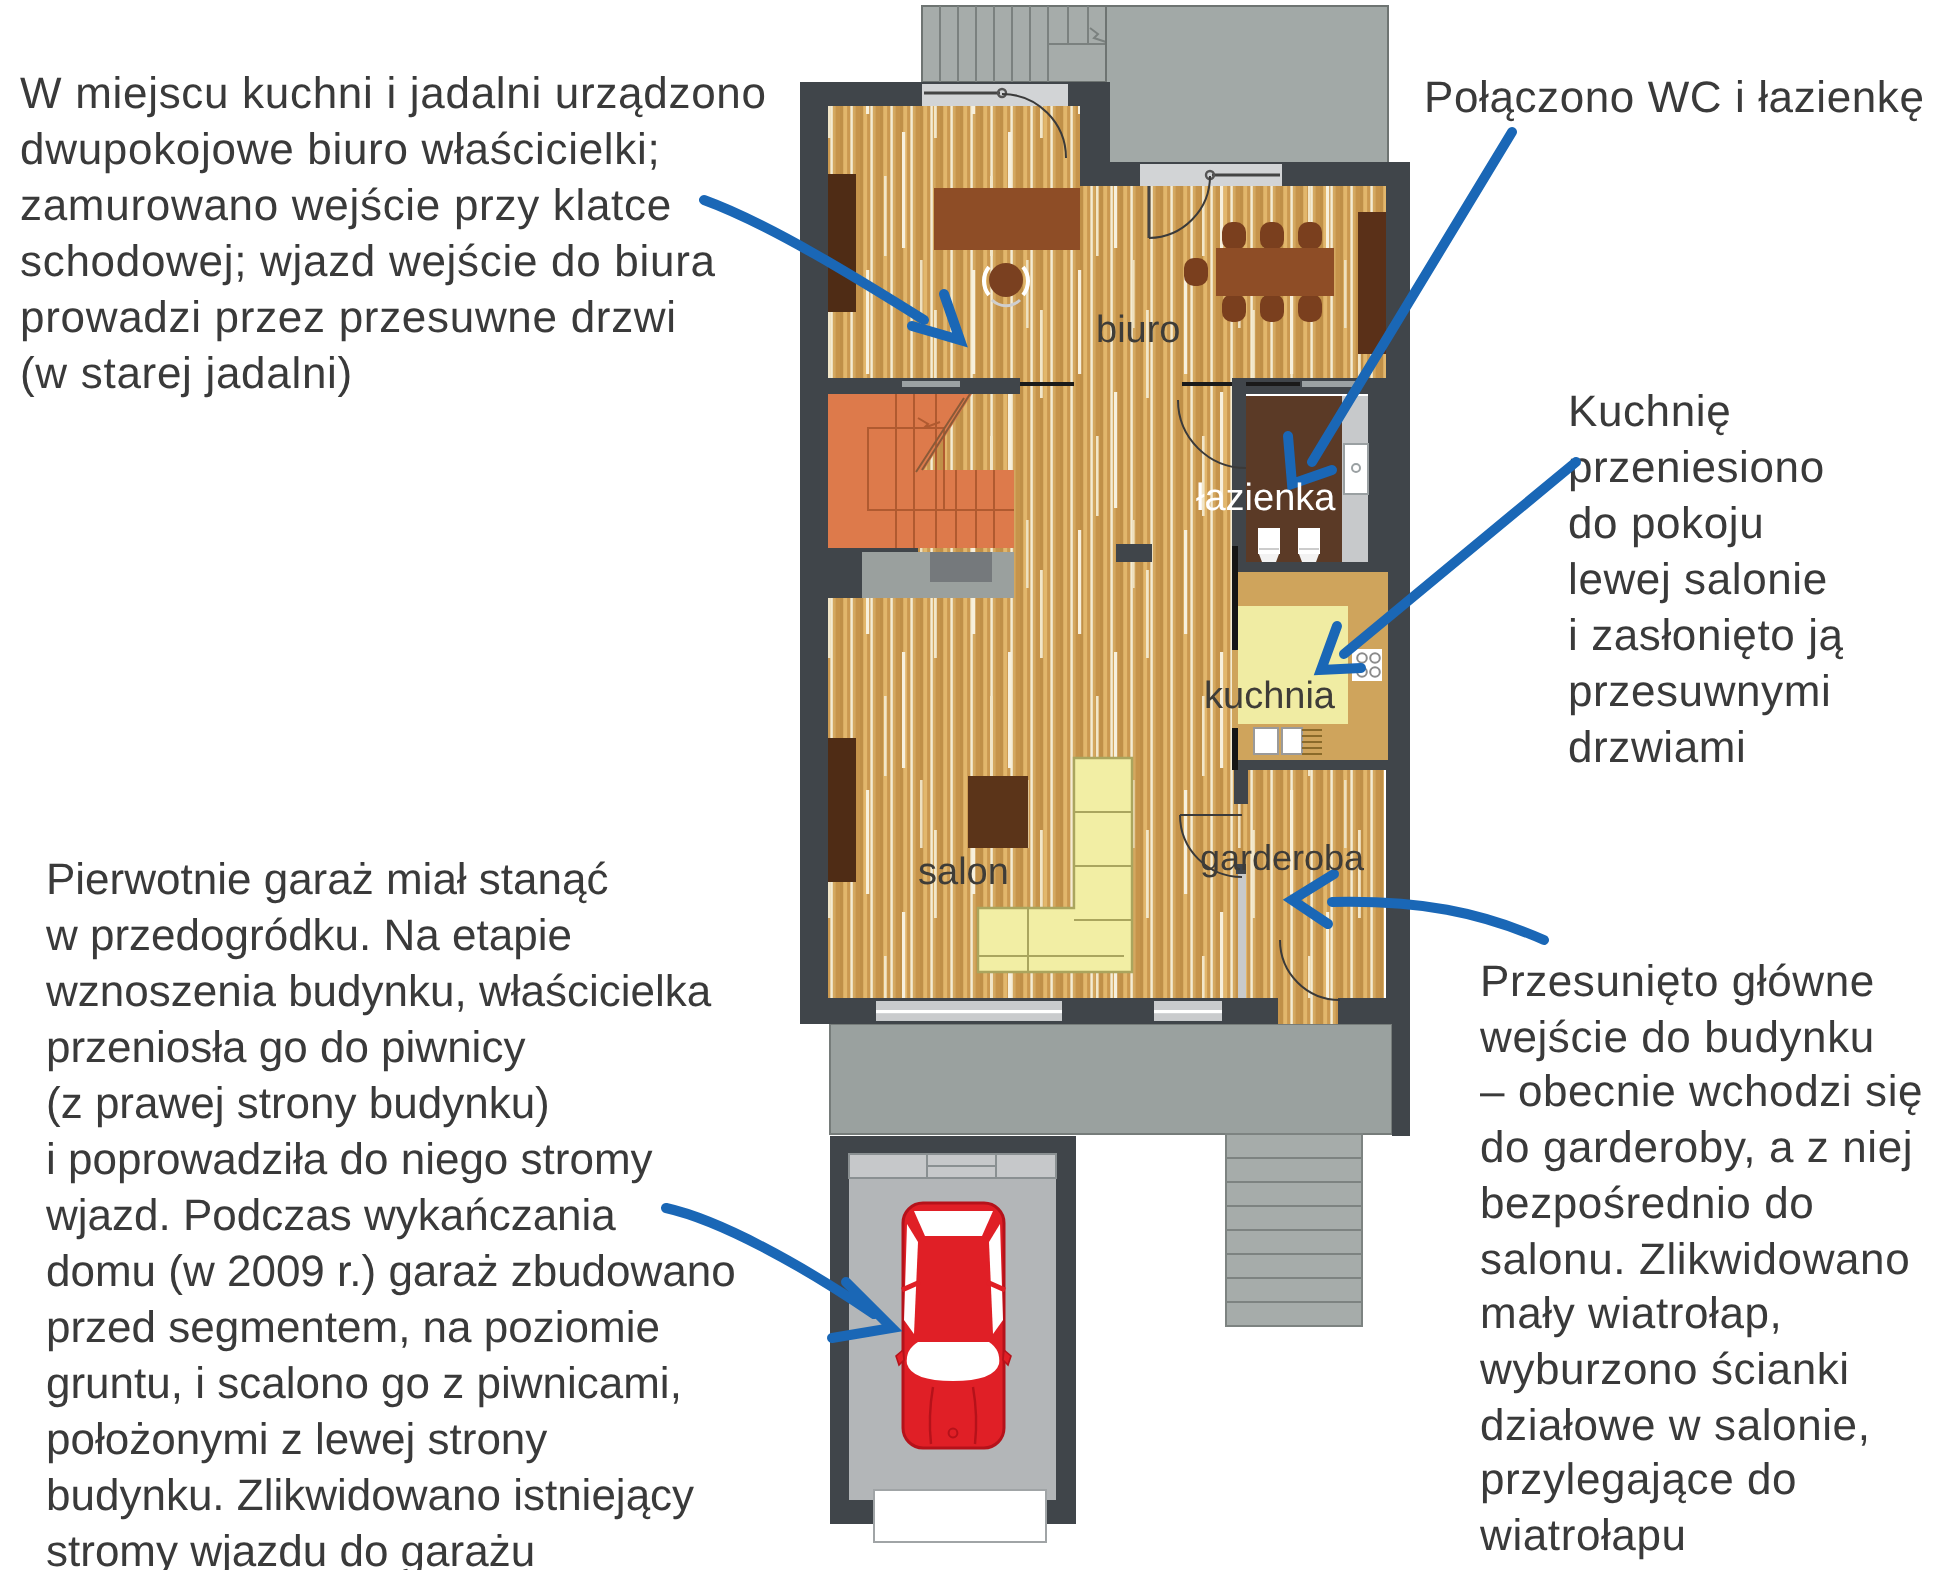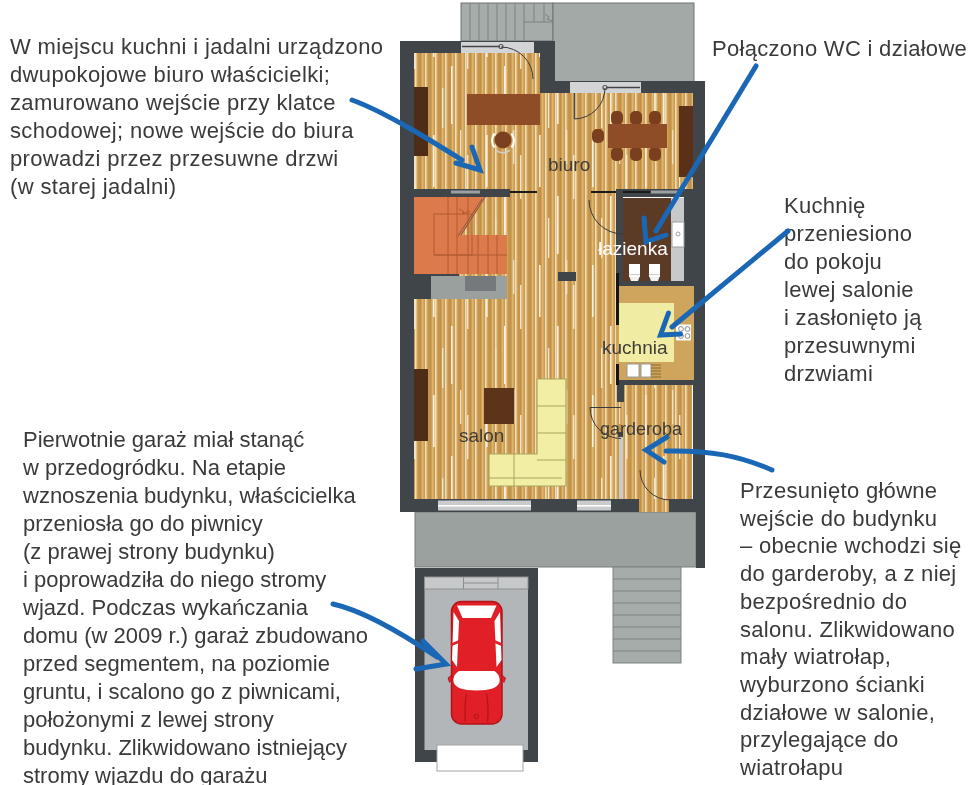--- a/index.html
+++ b/index.html
@@ -8,25 +8,25 @@
   .ann{position:absolute;color:#3a3a3a;font-size:22px;line-height:28px;
        letter-spacing:0px;white-space:pre;}
   svg{position:absolute;left:0;top:0;}
 </style>
 </head>
 <body>
 
 <div class="ann" style="left:10px;top:33px;letter-spacing:0.35px;">W miejscu kuchni i jadalni urządzono
 dwupokojowe biuro właścicielki;
 zamurowano wejście przy klatce
-schodowej; nowe wejście do biura
+schodowej; wjazd wejście do biura
 prowadzi przez przesuwne drzwi
 (w starej jadalni)</div>
 
-<div class="ann" style="left:712px;top:35px;letter-spacing:0.3px;">Połączono WC i działowe</div>
+<div class="ann" style="left:712px;top:35px;letter-spacing:0.3px;">Połączono WC i łazienkę</div>
 
 <div class="ann" style="left:784px;top:192px;letter-spacing:0.3px;">Kuchnię
 przeniesiono
 do pokoju
 lewej salonie
 i zasłonięto ją
 przesuwnymi
 drzwiami</div>
 
 <div class="ann" style="left:23px;top:426px;">Pierwotnie garaż miał stanąć

